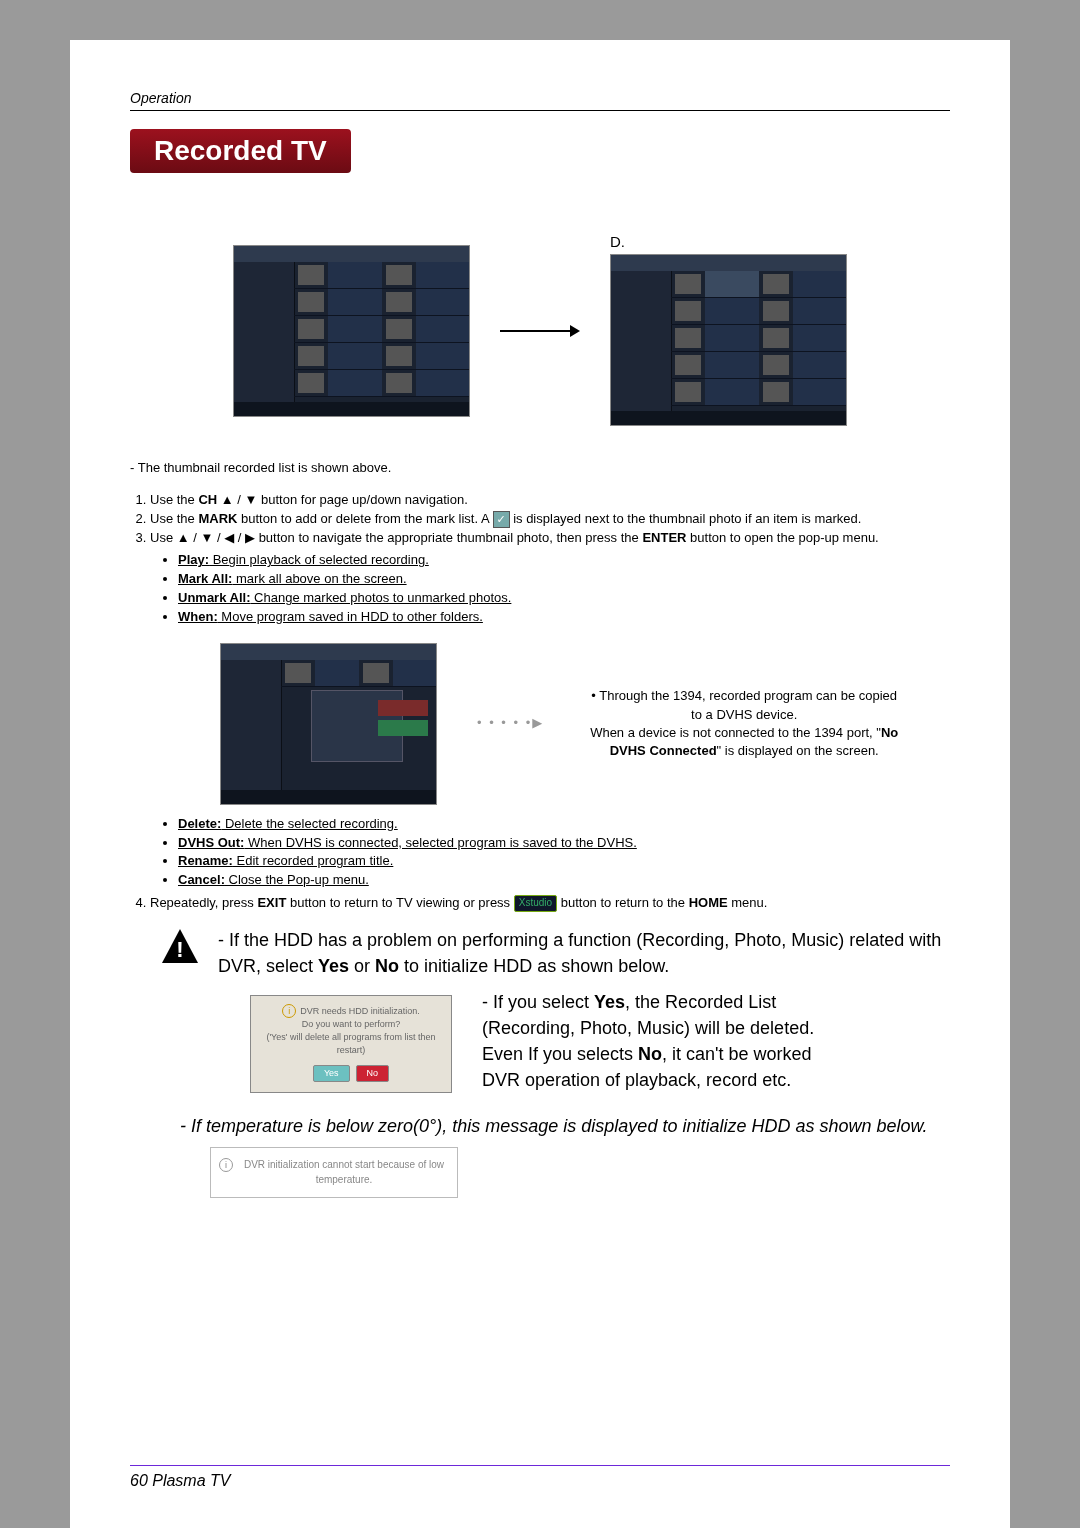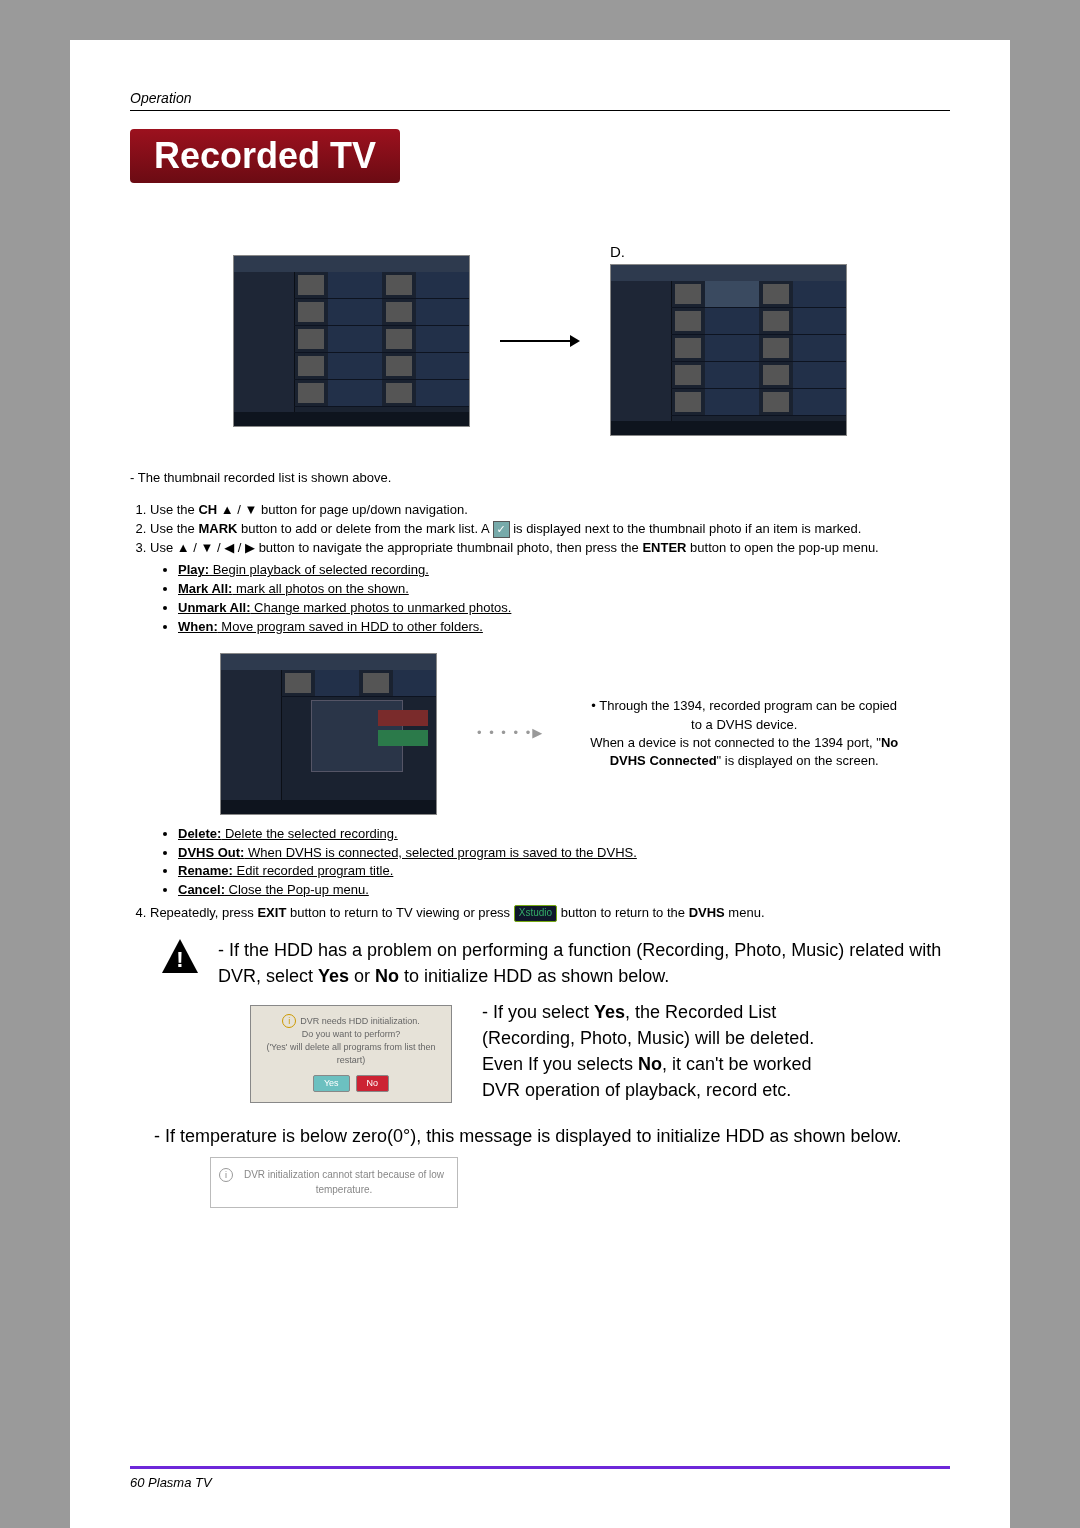--- a/index.html
+++ b/index.html
@@ -1,19 +1,19 @@
 <!DOCTYPE html>
 <html><head>
 <meta charset="utf-8">
 <style>
 body{margin:0;background:#9a9a9a;font-family:Arial,Helvetica,sans-serif;font-size:13px;color:#000;}
 .page{background:#fff;width:820px;margin:40px auto;padding:50px 60px;min-height:1400px;position:relative;}
 .section-header{font-style:italic;font-size:14px;margin-bottom:4px;}
 .rule{border-top:1px solid #000;margin-bottom:18px;}
-.title-bar{display:inline-block;background:linear-gradient(#9c111e,#6b0b13);color:#fff;font-size:36px;font-weight:bold;padding:6px 24px;border-radius:4px;}
+.title-bar{display:inline-block;background:linear-gradient(#9c111e,#6b0b13);color:#fff;font-size:28px;font-weight:bold;padding:6px 24px;border-radius:4px;}
 .content{margin-top:6px;}
 .screens-row{display:flex;align-items:center;justify-content:center;gap:30px;margin:60px 0 30px;}
 .screenshot{border:1px solid #888;display:inline-block;}
 .ss-outer{width:235px;height:170px;background:#1a2230;position:relative;}
 .ss-top{position:absolute;top:0;left:0;right:0;height:16px;background:#2e3a4e;}
 .ss-left{position:absolute;top:16px;left:0;width:60px;bottom:14px;background:#1e2636;border-right:1px solid #0b0f16;}
 .ss-bottom{position:absolute;left:0;right:0;bottom:0;height:14px;background:#0e141e;}
 .ss-list{position:absolute;left:60px;top:16px;right:0;bottom:14px;}
 .ss-row{height:26px;border-bottom:1px solid #0d1320;display:flex;}
 .ss-thumb{width:26px;height:20px;margin:3px 4px;background:#555;}
@@ -34,21 +34,21 @@
 .dialog{border:1px solid #888;width:200px;background:#e6e2d8;padding:8px 0 10px;text-align:center;font-size:9px;color:#666;margin:6px 0 6px 60px;}
 .dialog .info{display:inline-block;width:12px;height:12px;border-radius:50%;border:1px solid #c90;color:#c90;font-size:9px;line-height:12px;margin-right:4px;}
 .dlg-btns{margin-top:8px;display:flex;justify-content:center;gap:6px;}
 .dlg-btn{font-size:9px;padding:1px 10px;border:1px solid #888;border-radius:2px;}
 .btn-yes{background:#6cc0c0;color:#fff;}
 .btn-no{background:#c23; color:#fff;}
 .two-col{display:flex;gap:30px;align-items:flex-start;margin-left:60px;}
 .sub{font-size:18px;line-height:1.45;}
 .temp-msg{border:1px solid #bbb;width:230px;padding:10px 8px;font-size:10px;color:#888;text-align:center;margin:8px 0 0 80px;display:flex;gap:6px;align-items:flex-start;}
 .temp-msg .info{width:12px;height:12px;border-radius:50%;border:1px solid #999;font-size:9px;line-height:12px;flex:none;}
-.footer{position:absolute;bottom:50px;left:60px;right:60px;border-top:3px solid #6d28d9;padding-top:6px;font-style:italic;font-size:13px;}
+.footer{position:absolute;bottom:50px;left:60px;right:60px;border-top:1px solid #6d28d9;padding-top:6px;font-style:italic;font-size:16px;}
 b{font-weight:bold;}
 </style>
 </head>
 <body>
 
 <div class="page">
   <div class="section-header">Operation</div>
   <div class="rule"></div>
 
   <div class="title-bar">Recorded TV</div>
@@ -143,21 +143,21 @@
     </div>
 
     <div class="instr">
       <div>- The thumbnail recorded list is shown above.</div>
       <ol>
         <li><span>Use the </span><b>CH</b> <span class="sym">▲</span> / <span class="sym">▼</span><span> button for page up/down navigation.</span></li>
         <li><span>Use the </span><b>MARK</b><span> button to add or delete from the mark list. A </span> <span class="check">✓</span> <span> is displayed next to the thumbnail photo if an item is marked.</span></li>
         <li><span>Use </span><span class="sym">▲</span> / <span class="sym">▼</span> / <span class="sym">◀</span> / <span class="sym">▶</span><span> button to navigate the appropriate thumbnail photo, then press the </span><b>ENTER</b><span> button to open the pop-up menu.</span>
           <ul>
             <li><b>Play:</b><span> Begin playback of selected recording.</span></li>
-            <li><b>Mark All:</b><span> mark all photos on the shown.</span></li>
+            <li><b>Mark All:</b><span> mark all above on the screen.</span></li>
             <li><b>Unmark All:</b><span> Change marked photos to unmarked photos.</span></li>
             <li><b>When:</b><span> Move program saved in HDD to other folders.</span></li>
           </ul>
 
           <div class="mid-row">
             <div class="screenshot">
               <div class="ss-outer" style="width:215px;height:160px;">
                 <div class="ss-top"></div>
                   <div class="ss-left"></div>
                 <div class="ss-list">
@@ -181,21 +181,21 @@
             </div>
           </div>
 
           <ul>
             <li><b>Delete:</b><span> Delete the selected recording.</span></li>
             <li><b>DVHS Out:</b><span> When DVHS is connected, selected program is saved to the DVHS.</span></li>
             <li><b>Rename:</b><span> Edit recorded program title.</span></li>
             <li><b>Cancel:</b><span> Close the Pop-up menu.</span></li>
           </ul>
         </li>
-        <li><span>Repeatedly, press </span><b>EXIT</b><span> button to return to TV viewing or press </span> <span class="xhome">Xstudio</span> <span> button to return to the </span><b>DVHS</b><span> menu.</span></li>
+        <li><span>Repeatedly, press </span><b>EXIT</b><span> button to return to TV viewing or press </span> <span class="xhome">Xstudio</span> <span> button to return to the </span><b>HOME</b><span> menu.</span></li>
       </ol>
 
       <div class="warn-row">
         <svg class="warn-icon" viewBox="0 0 40 40">
             <polygon points="20,2 38,36 2,36" fill="#000"></polygon>
             <text x="20" y="30" text-anchor="middle" fill="#fff" font-size="22" font-weight="bold">!</text>
           </svg>
         <div class="sub">
           <span>- If the HDD has a problem on performing a function (Recording, Photo, Music) related with DVR, select </span><b>Yes</b><span> or </span><b>No</b><span> to initialize HDD as shown below.</span>
         </div>
@@ -209,21 +209,21 @@
           <div class="dlg-btns">
             <span class="dlg-btn btn-yes">Yes</span>
             <span class="dlg-btn btn-no">No</span>
           </div>
         </div>
         <div class="sub" style="max-width:340px;">
           <span>- If you select </span><b>Yes</b><span>, the Recorded List (Recording, Photo, Music) will be deleted. Even If you selects </span><b>No</b><span>, it can't be worked DVR operation of playback, record etc.</span>
         </div>
       </div>
 
-      <div class="sub" style="margin:14px 0 0 24px;">- If temperature is below zero(0°), this message is displayed to initialize HDD as shown below.</div>
+      <div class="sub" style="margin:14px 0 0 50px;font-style:italic;">- If temperature is below zero(0°), this message is displayed to initialize HDD as shown below.</div>
       <div class="temp-msg">
         <span class="info">i</span>
         <span>DVR initialization cannot start because of low temperature.</span>
       </div>
     </div>
   </div>
 
   <div class="footer">60   Plasma TV</div>
 </div>
 

